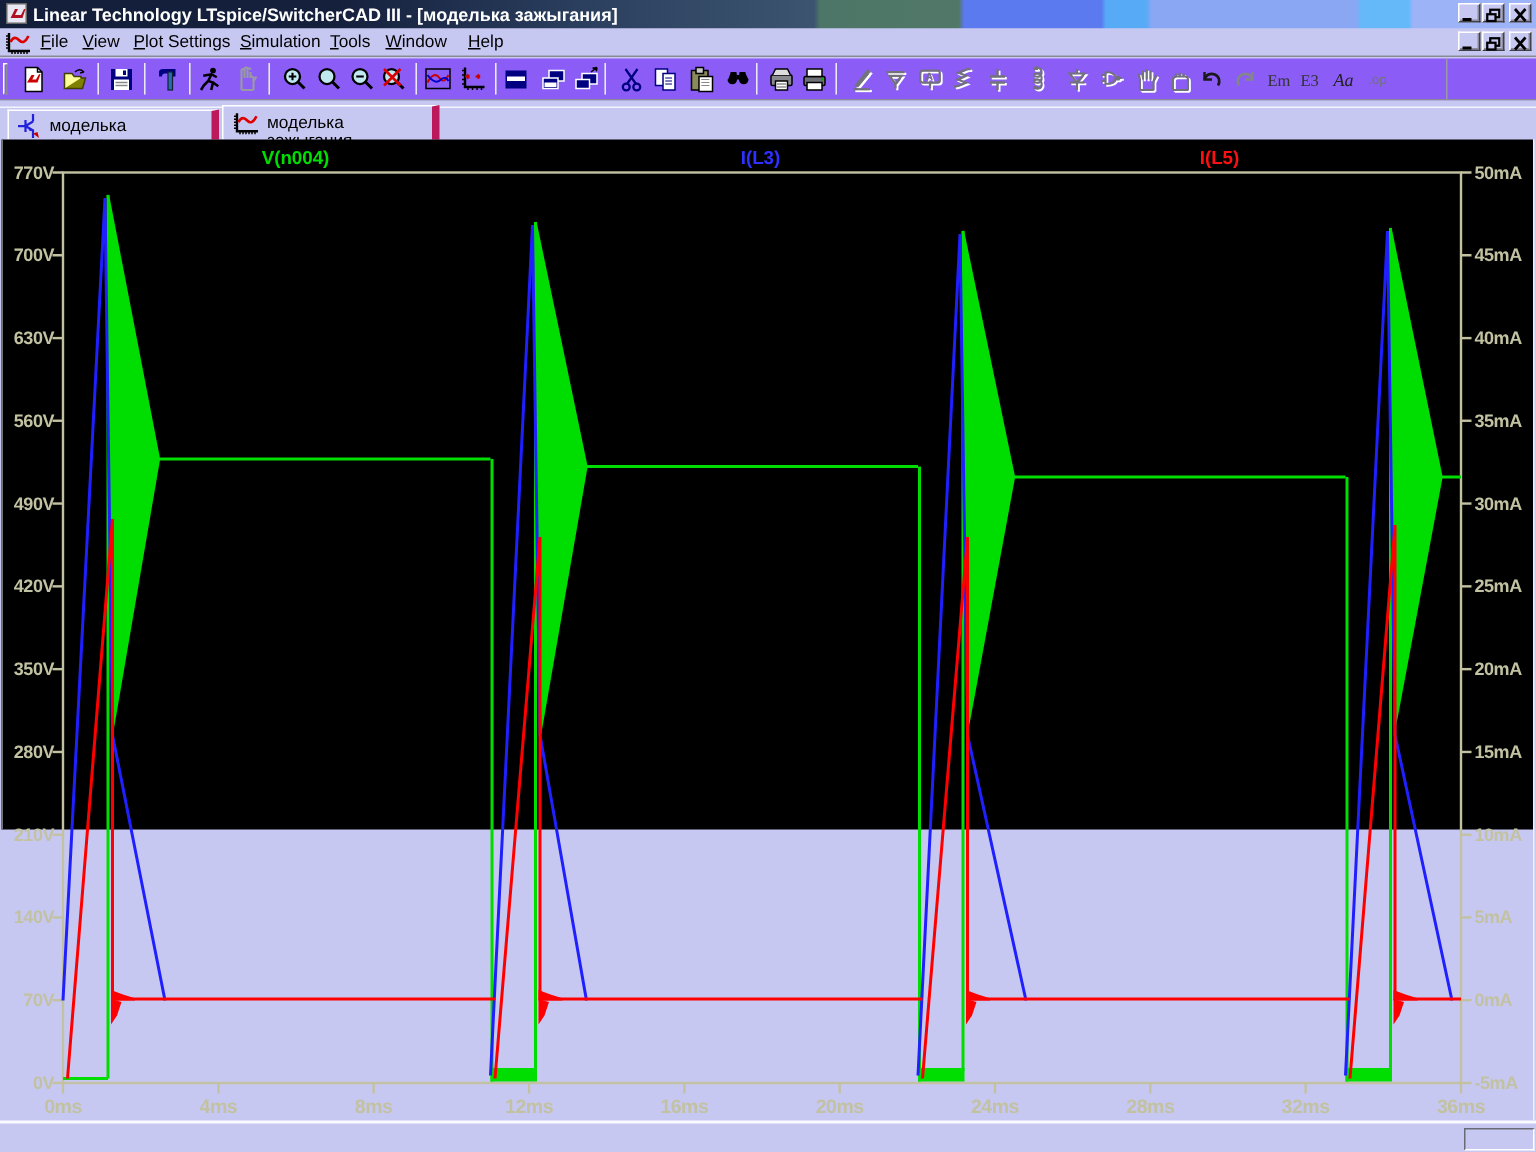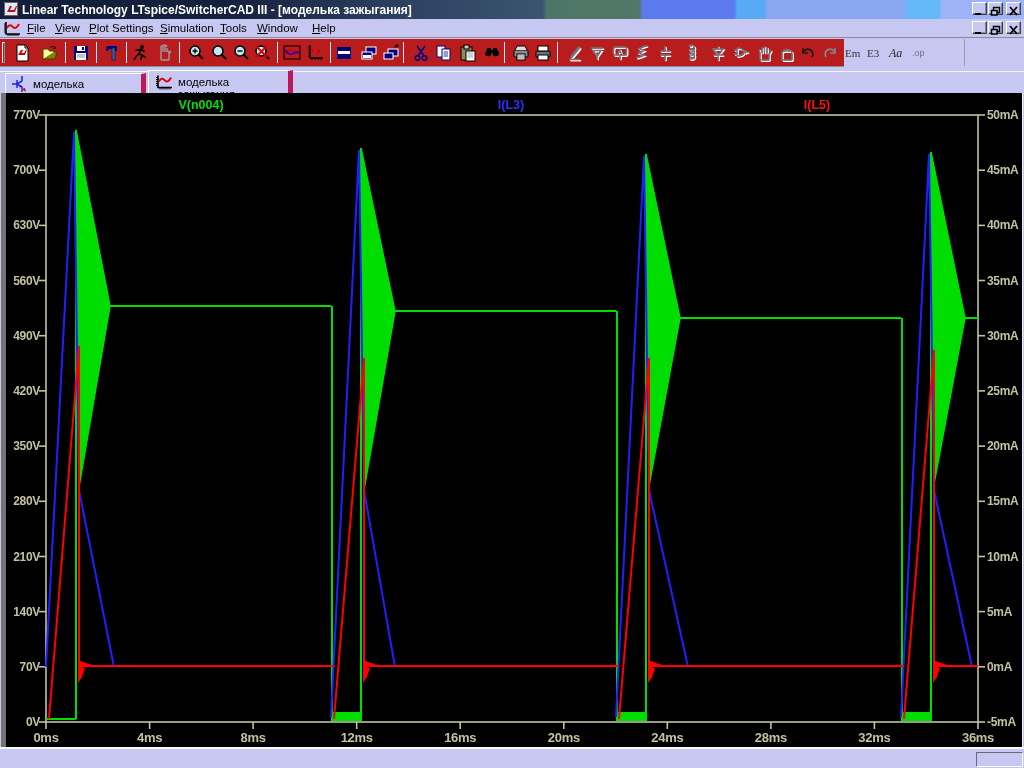--- a/index.html
+++ b/index.html
@@ -3,28 +3,28 @@
 *{margin:0;padding:0;box-sizing:border-box}
 html,body{width:1024px;height:768px;overflow:hidden;background:#c7c8f2;font-family:"Liberation Sans",sans-serif}
 #win{position:absolute;left:0;top:0;width:1024px;height:768px}
 #titlebar{position:absolute;left:0;top:0;width:1024px;height:19px;
 background:linear-gradient(to right,#131e3a 0%,#15203d 22%,#2c4160 39%,#3c546f 53%,#4e7668 53.4%,#507767 62.4%,#5b7af0 62.8%,#5b7af0 71.7%,#57aaf6 72%,#57aaf6 74.6%,#8aa7f4 75%,#8aa7f4 88.3%,#65b9f9 88.6%,#65b9f9 91.7%,#9db3f7 92%,#9db3f7 100%);}
 #titlebar .txt{position:absolute;left:22px;top:3px;color:#fff;font-size:12px;font-weight:bold;white-space:nowrap}
 #lticon{position:absolute;left:4px;top:2px;width:14px;height:14px;background:#e8e8f4;border:1px solid #666}
 .wbtn{position:absolute;width:15px;height:13px;background:#c7c8f2;border-top:1px solid #fff;border-left:1px solid #fff;border-right:1px solid #40404a;border-bottom:1px solid #40404a;box-shadow:inset -1px -1px 0 #8a8a9a}
 #menubar{position:absolute;left:0;top:19px;width:1024px;height:19px;background:#c7c8f2;border-bottom:1px solid #8a8a96}
 .mitem{position:absolute;top:3px;font-size:11.5px;color:#000;white-space:nowrap}
-#toolbar{position:absolute;left:0;top:39px;width:844px;height:28px;background:#b91c1c;border-bottom:1px solid #8a8a96}
+#toolbar{position:absolute;left:0;top:39px;width:1024px;height:28px;background:#8b5cf6;border-bottom:1px solid #8a8a96}
 .tsep{position:absolute;top:3px;width:1px;height:21px;background:#9a9aa6;border-right:1px solid #e8e8f8}
 .ic{position:absolute;top:5px;width:18px;height:18px}
 #grip{position:absolute;left:2px;top:3px;width:3px;height:21px;border-top:1px solid #fff;border-left:1px solid #fff;border-right:1px solid #8a8a96;border-bottom:1px solid #8a8a96}
 #tabbar{position:absolute;left:0;top:67px;width:1024px;height:26px;background:#c7c8f2}
 #tabbar .strip{position:absolute;left:0;top:4px;width:1024px;height:1px;background:#f4f4fc}
 .tab{position:absolute;background:#c7c8f2;border-top:1px solid #fff;border-left:1px solid #fff;border-right:5px solid #be185d;font-size:11.5px;color:#000}
-#plot{position:absolute;left:1px;top:93px;width:1021px;height:654px;background:#000;border-left:5px solid #737373}
+#plot{position:absolute;left:1px;top:93px;width:1021px;height:460px;background:#000;border-left:1px solid #737373}
 #statusbar{position:absolute;left:0;top:747px;width:1024px;height:21px;background:#c7c8f2;border-top:2px solid #fbfbff}
 #sbox{position:absolute;left:976px;top:3px;width:47px;height:15px;border-top:1px solid #6a6a74;border-left:1px solid #6a6a74;border-bottom:1px solid #fff;border-right:1px solid #fff}
 </style></head>
 <body>
 <div id="win">
 <div id="titlebar">
  <div id="lticon"><svg width="12" height="12" viewBox="0 0 12 12" style="margin:1px">
           <path d="M1 8 L4 2 L6 2 L4 6 L8 6 L10 2 L11 2 L9 8 Z" fill="#b01020"></path>
         </svg></div>
  <div class="txt">Linear Technology LTspice/SwitcherCAD III - [моделька зажыгания]</div>

